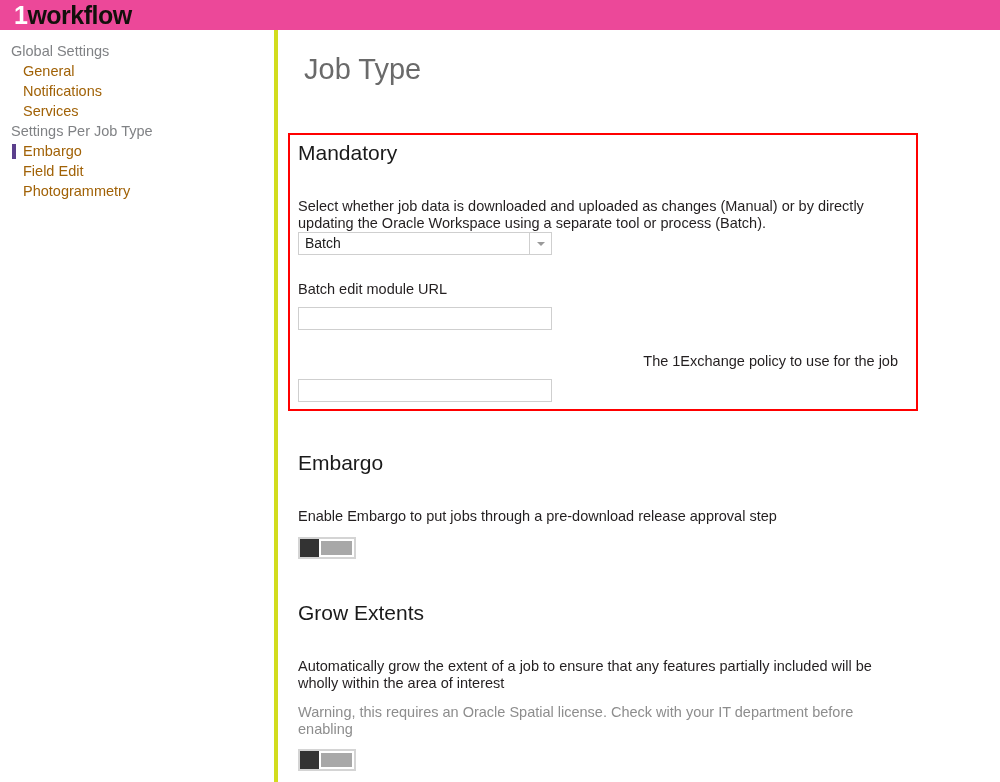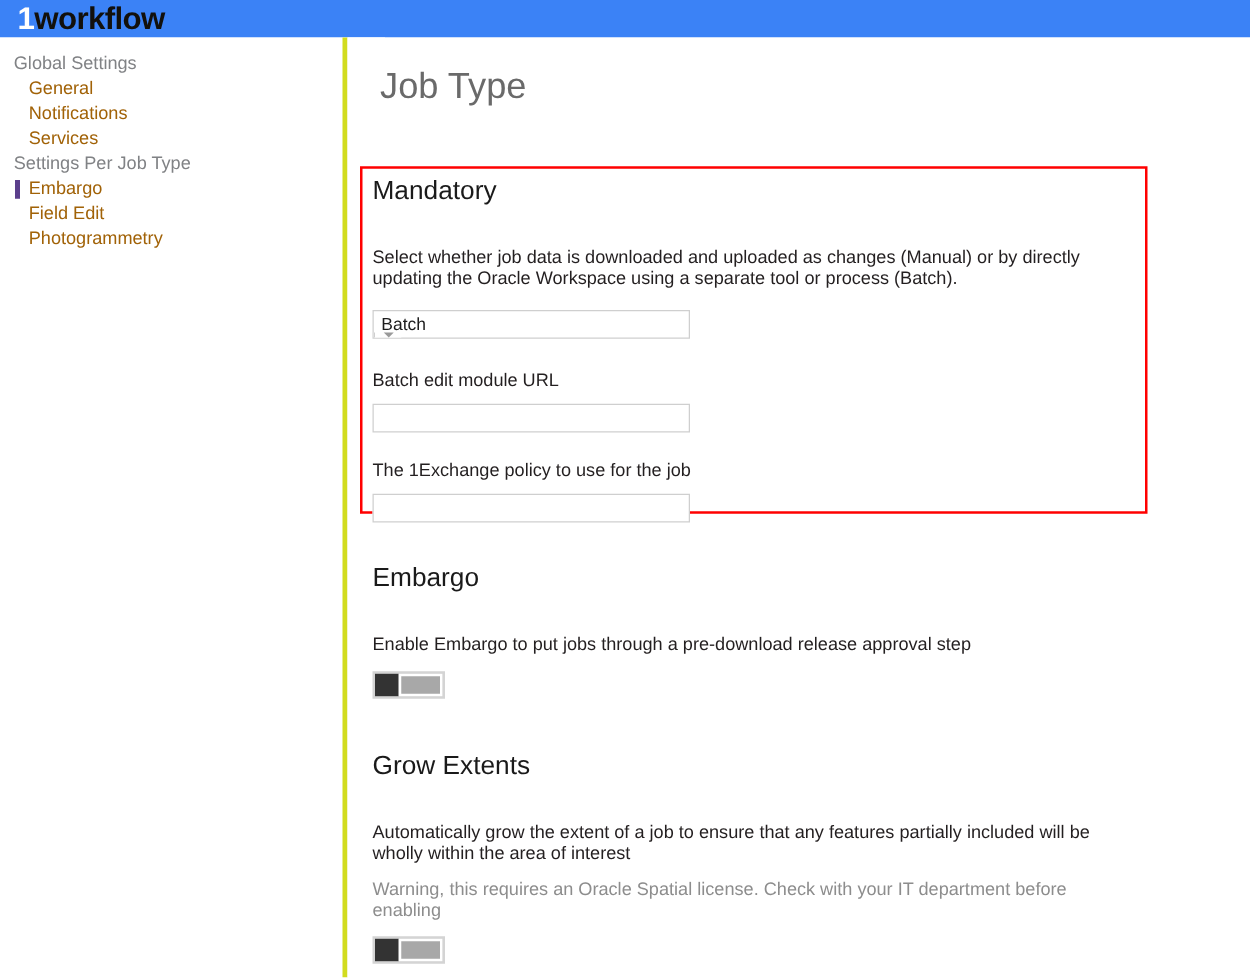--- a/index.html
+++ b/index.html
@@ -15,21 +15,21 @@
     overflow: hidden;
     position: relative;
   }
 
   
   .brandbar {
     position: absolute;
     top: 0; left: 0;
     width: 1000px;
     height: 30px;
-    background: #3b82f6;
+    background: #ec4899;
     text-align: center;
   }
   .brand-logo {
     position: absolute;
     left: 14px;
     top: 1px;
     font-size: 25px;
     font-weight: bold;
     letter-spacing: -0.5px;
     line-height: 28px;
@@ -260,31 +260,31 @@
 
     <h1 class="page-title">Job Type</h1>
 
     <div class="highlight-box"></div>
 
     <section class="section" style="top:110px;">
       <h2 class="section-heading">Mandatory</h2>
 
       <p class="body-text" style="width:600px; margin-top:32px;">Select whether job data is downloaded and uploaded as changes (Manual) or by directly updating the Oracle Workspace using a separate tool or process (Batch).</p>
 
-      <div class="select-box" style="margin-top:16px;flex-direction:column;">
+      <div class="select-box" style="">
         <div class="select-value">Batch</div>
         <div class="select-arrow-btn">
           <span class="caret"></span>
         </div>
       </div>
 
       <p class="field-label" style="margin-top:26px;">Batch edit module URL</p>
       <input class="text-input" type="text" style="margin-top: 9px;" value="">
 
-      <p class="field-label" style="margin-top:23px;">The 1Exchange policy to use for the job</p>
+      <p class="field-label" style="margin-top:23px;text-align:right;">The 1Exchange policy to use for the job</p>
       <input class="text-input" type="text" style="margin-top: 9px;" value="">
     </section>
 
     <section class="section" style="top:420px;">
       <h2 class="section-heading">Embargo</h2>
 
       <p class="body-text" style="width:600px; margin-top:32px;">Enable Embargo to put jobs through a pre-download release approval step</p>
 
       <div class="toggle" style="margin-top:12px;">
         <div class="toggle-knob"></div>

